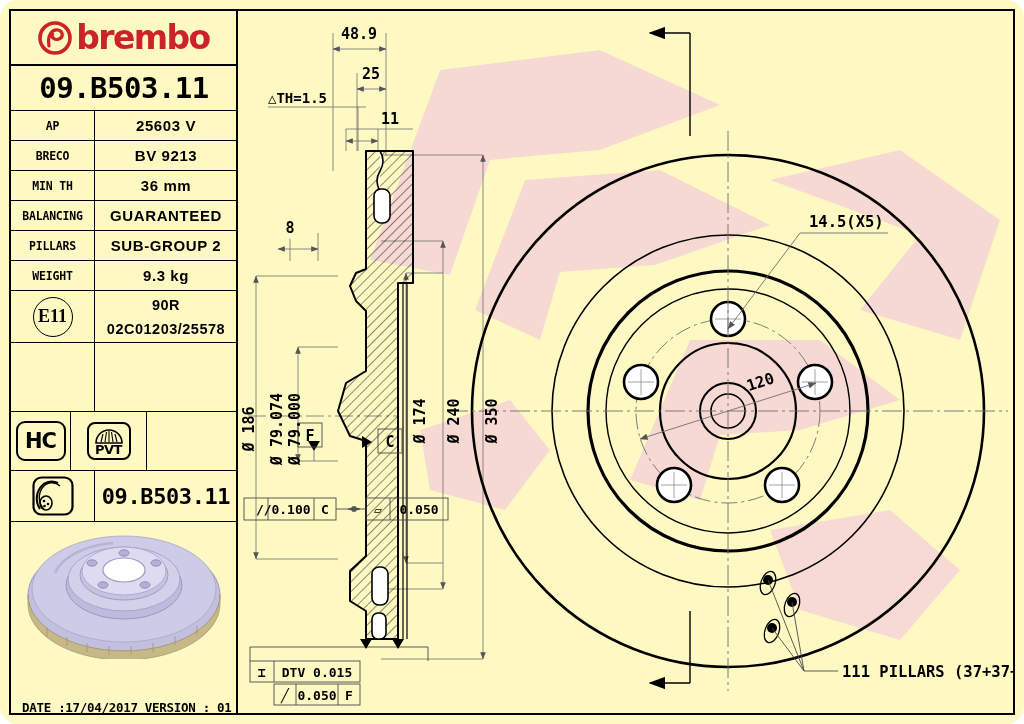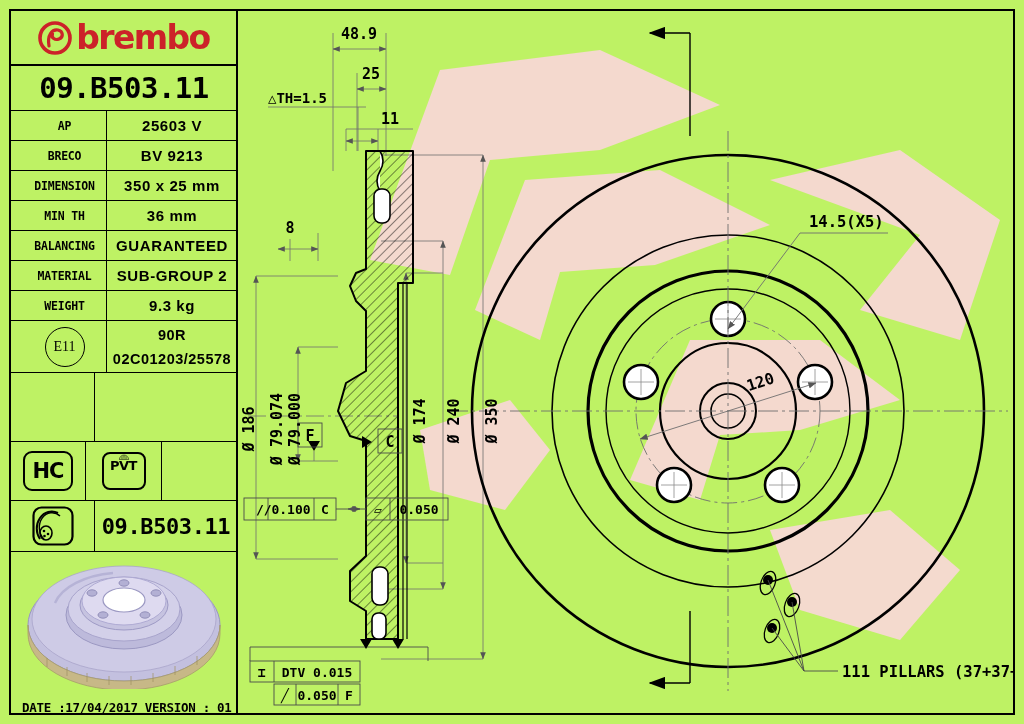--- a/index.html
+++ b/index.html
@@ -1,57 +1,57 @@
 <!DOCTYPE html>
 <html><head>
 <meta charset="utf-8">
 <style>
   html,body{margin:0;padding:0;background:#fff;}
   body{width:1024px;height:724px;font-family:"Liberation Sans",sans-serif;overflow:hidden;}
-  #page{position:relative;width:1024px;height:724px;background:#bef264;}
+  #page{position:relative;width:1024px;height:724px;background:#fef9c3;border-radius:18px;}
 
   
   .wm{position:absolute;left:300px;top:10px;width:720px;height:700px;pointer-events:none;z-index:0;}
 
   
   .frame{position:absolute;left:9px;top:9px;width:1006px;height:706px;border:2px solid #000;box-sizing:border-box;z-index:3;}
   .vsep{position:absolute;left:236px;top:9px;width:2px;height:706px;background:#000;z-index:4;}
 
   
   .tbl{position:absolute;left:11px;top:11px;width:226px;z-index:5;}
-  .row{display:flex;border-bottom:1.6px solid #000;box-sizing:border-box;padding-left:12px;}
+  .row{display:flex;border-bottom:1.6px solid #000;box-sizing:border-box;}
   .cellL{width:84px;border-right:1.6px solid #000;display:flex;align-items:center;justify-content:center;
          font-family:"DejaVu Sans Mono",monospace;font-size:11.5px;font-weight:700;letter-spacing:-.2px;color:#000;box-sizing:border-box;}
   .cellR{flex:1;display:flex;align-items:center;justify-content:center;font-family:"Liberation Sans",sans-serif;
          font-size:15px;font-weight:700;letter-spacing:.6px;color:#000;box-sizing:border-box;}
   .rh{height:30px;}
 
   .logorow{height:53px;border-bottom:2px solid #000;display:flex;align-items:center;justify-content:center;gap:4px;}
   .logotxt{font-size:33px;font-weight:700;color:#cc2229;letter-spacing:-1.6px;font-family:"DejaVu Sans",sans-serif;}
 
   .codrow{height:44px;border-bottom:1.6px solid #000;display:flex;align-items:center;justify-content:center;}
   .codtxt{font-family:"DejaVu Sans Mono",monospace;font-size:29px;font-weight:700;letter-spacing:-.5px;color:#000;}
 
   .e11row{height:52px;}
   .e11cell{width:84px;border-right:1.6px solid #000;display:flex;align-items:center;justify-content:center;box-sizing:border-box;}
   .e11circ{width:38px;height:38px;border:1.8px solid #000;border-radius:50%;display:flex;align-items:center;justify-content:center;
-           font-family:"Liberation Serif",serif;font-size:14px;font-weight:400;}
+           font-family:"Liberation Serif",serif;font-size:18px;font-weight:700;}
   .e11r{flex:1;display:flex;flex-direction:column;align-items:center;justify-content:center;gap:8px;
         font-size:14.5px;font-weight:700;letter-spacing:.5px;}
 
   .blankrow{height:68px;border-bottom:1.6px solid #000;display:flex;}
   .blankrow .b1{width:84px;border-right:1.6px solid #000;box-sizing:border-box;}
 
   .badgerow{height:58px;border-bottom:1.6px solid #000;display:flex;}
-  .bg1{width:75px;border-right:1.6px solid #000;display:flex;align-items:center;justify-content:center;box-sizing:border-box;}
+  .bg1{width:60px;border-right:1.6px solid #000;display:flex;align-items:center;justify-content:center;box-sizing:border-box;}
   .bg2{width:76px;border-right:1.6px solid #000;display:flex;align-items:center;justify-content:center;box-sizing:border-box;}
   .bg3{flex:1;}
   .hcb{width:46px;height:36px;border:2.4px solid #000;border-radius:9px;display:flex;align-items:center;justify-content:center;
        font-family:"DejaVu Sans",sans-serif;font-size:21px;font-weight:700;letter-spacing:-1px;}
-  .pvtb{width:44px;height:38px;border:2.2px solid #000;border-radius:8px;display:flex;flex-direction:column;align-items:center;justify-content:flex-end;padding-bottom:16px;box-sizing:border-box;}
+  .pvtb{width:44px;height:38px;border:2.2px solid #000;border-radius:8px;display:flex;flex-direction:column;align-items:center;justify-content:flex-end;padding-bottom:2px;box-sizing:border-box;}
   .pvtt{font-family:"DejaVu Sans",sans-serif;font-size:13px;font-weight:700;letter-spacing:-.5px;line-height:12px;}
 
   .coderow2{height:50px;border-bottom:1.6px solid #000;display:flex;}
   .cr1{width:84px;border-right:1.6px solid #000;display:flex;align-items:center;justify-content:center;box-sizing:border-box;}
   .cr2{flex:1;display:flex;align-items:center;justify-content:center;font-family:"DejaVu Sans Mono",monospace;font-size:22px;font-weight:700;letter-spacing:-.4px;}
 
   .photorow{height:139px;display:flex;align-items:center;justify-content:center;}
 
   .footer{position:absolute;left:22px;top:700px;font-family:"DejaVu Sans Mono",monospace;font-size:12.5px;font-weight:700;letter-spacing:-.3px;color:#000;z-index:6;}
 
@@ -95,33 +95,29 @@
 
     <div class="row rh">
       <div class="cellL">AP</div>
       <div class="cellR">25603 V</div>
     </div>
     <div class="row rh">
       <div class="cellL">BRECO</div>
       <div class="cellR">BV 9213</div>
     </div>
     <div class="row rh">
-      <div class="cellL">DIMENSION</div>
-      <div class="cellR">350 x 25 mm</div>
-    </div>
-    <div class="row rh">
       <div class="cellL">MIN TH</div>
       <div class="cellR">36 mm</div>
     </div>
     <div class="row rh">
       <div class="cellL">BALANCING</div>
       <div class="cellR">GUARANTEED</div>
     </div>
     <div class="row rh">
-      <div class="cellL">MATERIAL</div>
+      <div class="cellL">PILLARS</div>
       <div class="cellR">SUB-GROUP 2</div>
     </div>
     <div class="row rh">
       <div class="cellL">WEIGHT</div>
       <div class="cellR">9.3 kg</div>
     </div>
 
     <div class="row e11row">
       <div class="e11cell">
         <div class="e11circ">E11</div>

